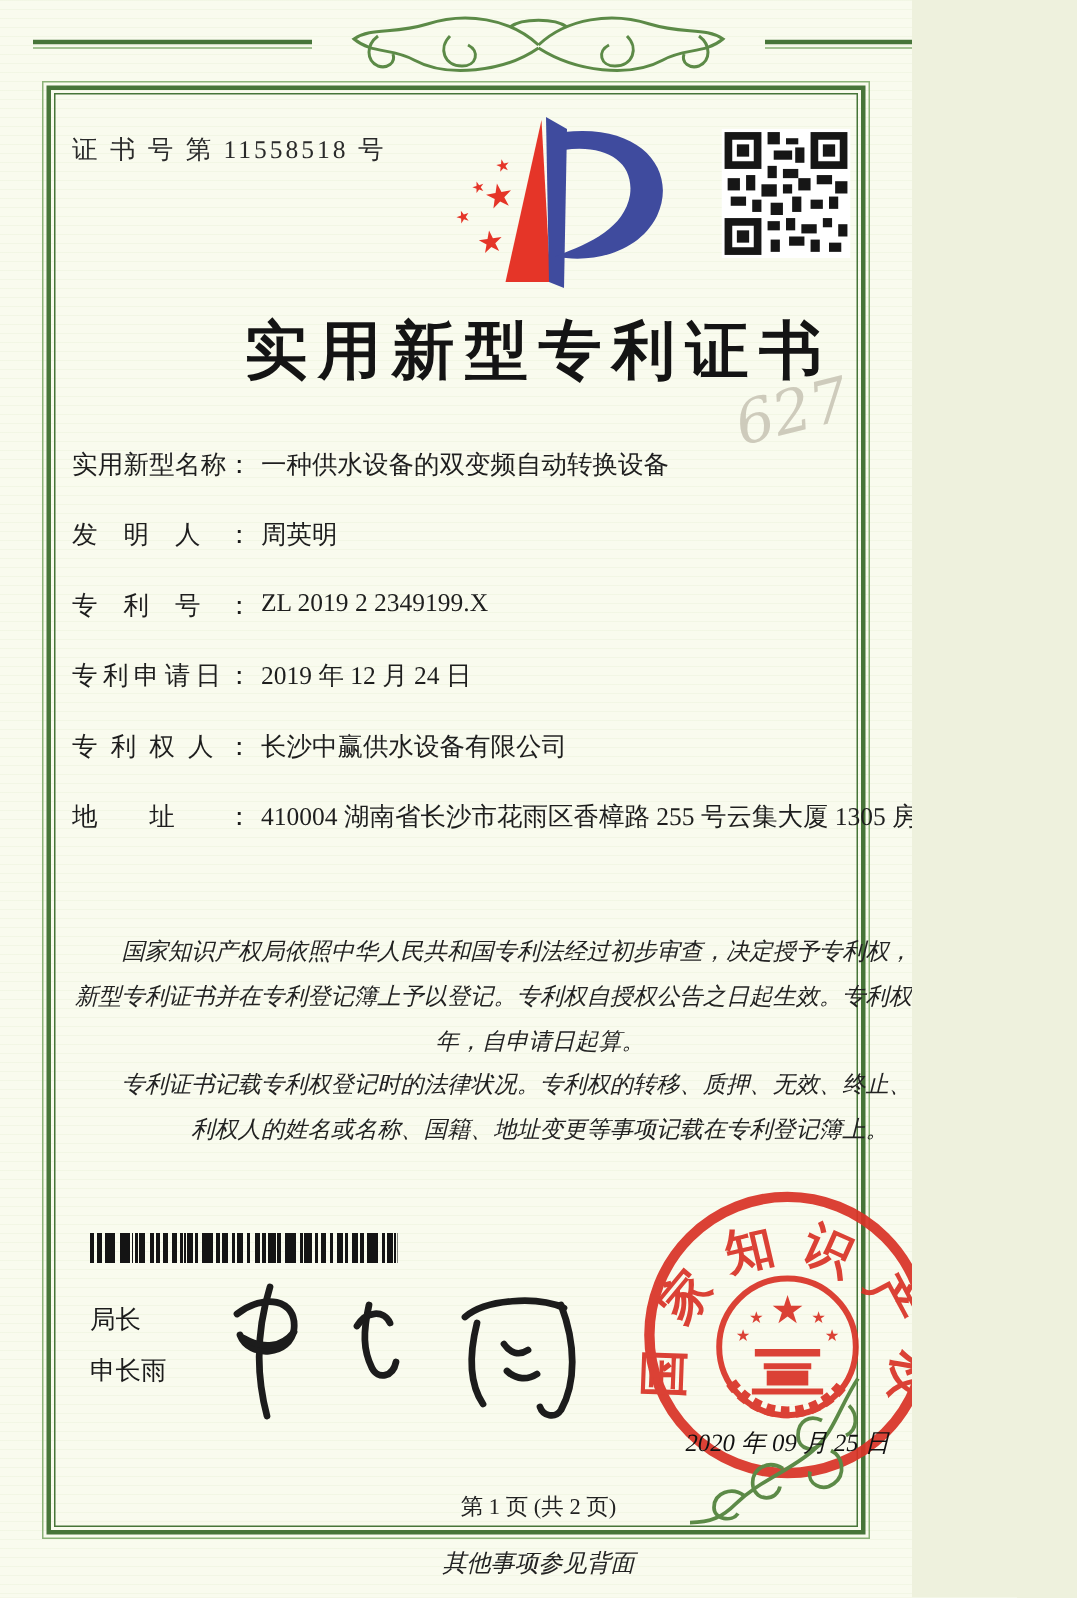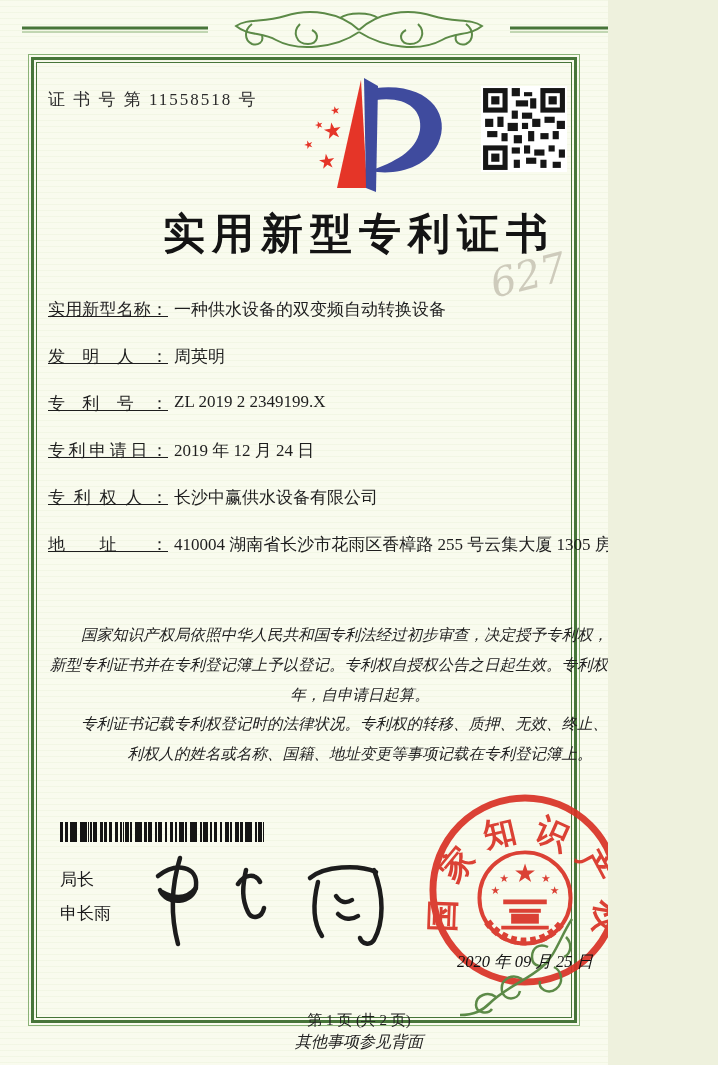--- a/index.html
+++ b/index.html
@@ -45,21 +45,20 @@
     font-style:italic;transform:rotate(-14deg);
     font-family:"DejaVu Serif",serif;opacity:.8;
   }
 
   .fields{left:48px;top:298px;width:630px;font-size:17px;color:#1e1e1e;}
   .field-row{height:47px;white-space:nowrap;}
   .flabel{
     display:inline-block;width:120px;
     text-align:justify;text-align-last:justify;
     vertical-align:top;
-    text-decoration:underline;
   }
   .fvalue{margin-left:6px;}
   .fgroup2{margin-left:52px;}
 
   .paragraphs{
     left:48px;top:620px;width:624px;
     font-size:15.5px;line-height:1.92;color:#222;
     font-style:italic;
   }
   .paragraphs p{margin:0;text-indent:2em;text-align:center;}
@@ -73,21 +72,21 @@
   }
 
   .sig-block{left:60px;top:868px;font-size:17px;color:#1c1c1c;}
   .sig-block div{margin-bottom:11px;}
   .signature-svg{left:142px;top:840px;width:262px;height:108px;}
 
   .seal-svg{left:426px;top:791px;width:198px;height:198px;opacity:.92;}
   .seal-date{left:428px;top:951px;width:194px;text-align:center;
     font-size:16.5px;color:#111;z-index:2;font-style:italic;}
 
-  .page-info{left:0;top:995px;width:718px;text-align:center;font-size:15px;color:#222;margin-top:16px;}
+  .page-info{left:0;top:995px;width:718px;text-align:center;font-size:15px;color:#222;}
   .back-note{left:0;top:1032px;width:718px;text-align:center;font-size:16px;color:#222;font-style:italic;}
 
   .corner-flourish{right:34px;bottom:46px;width:118px;height:102px;}
 </style>
 </head>
 <body>
 
 <div class="page">
 
   <svg class="layer ornament-top" viewBox="0 0 718 54">

